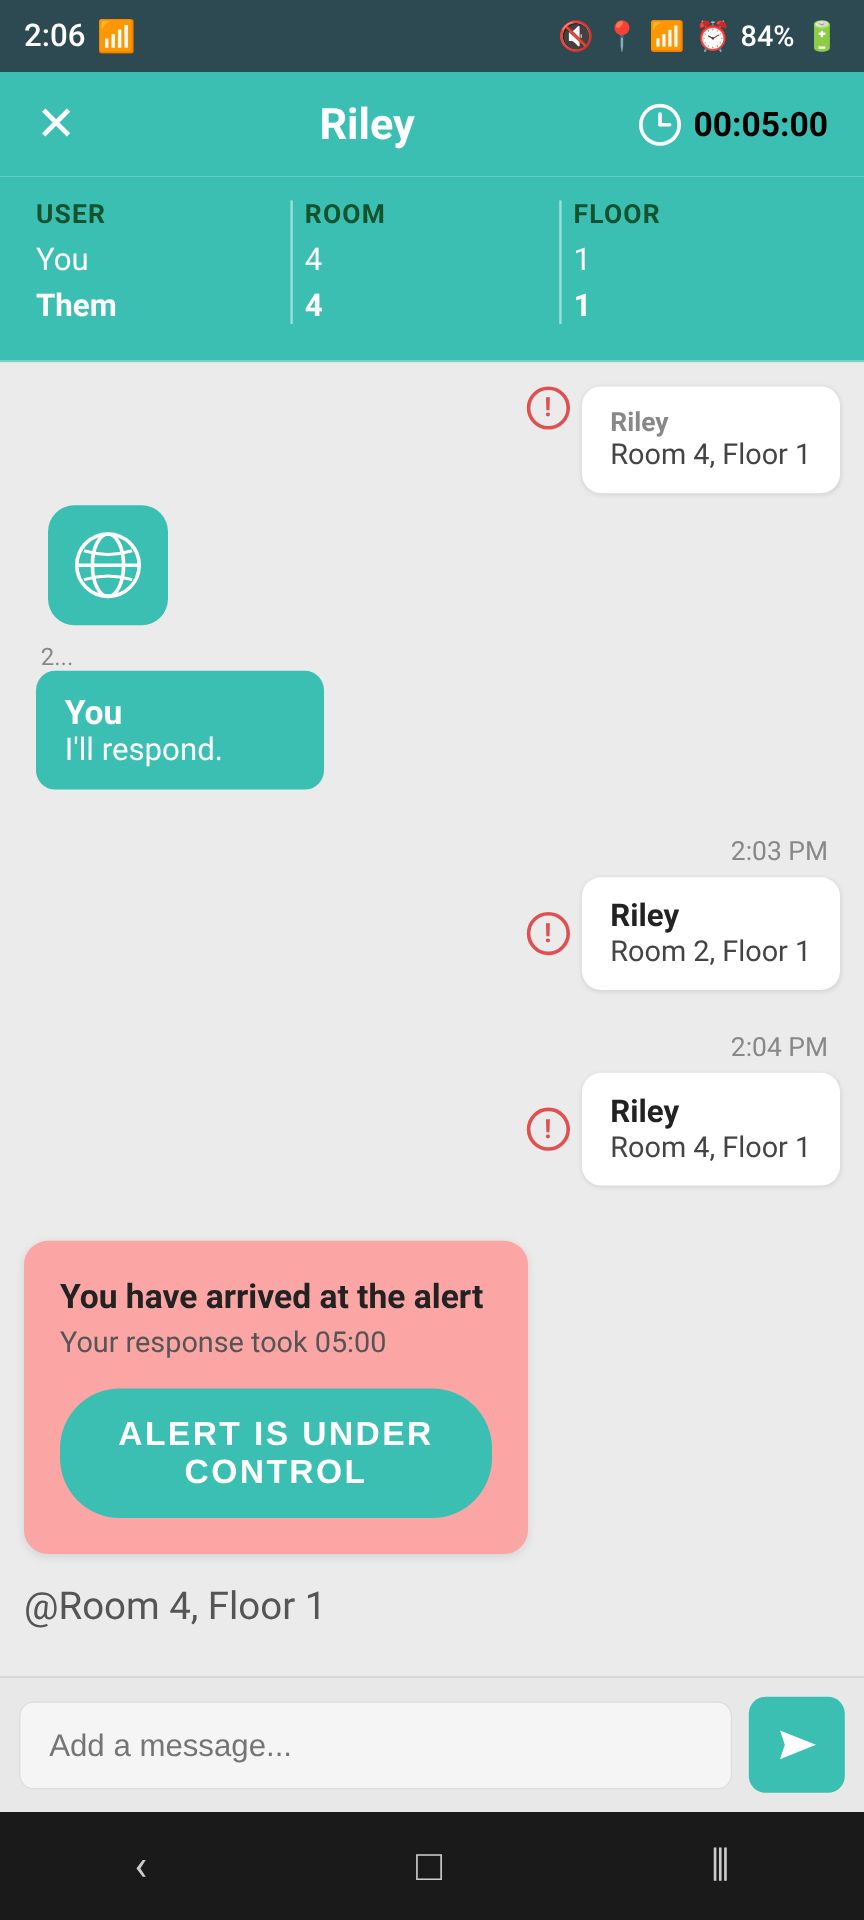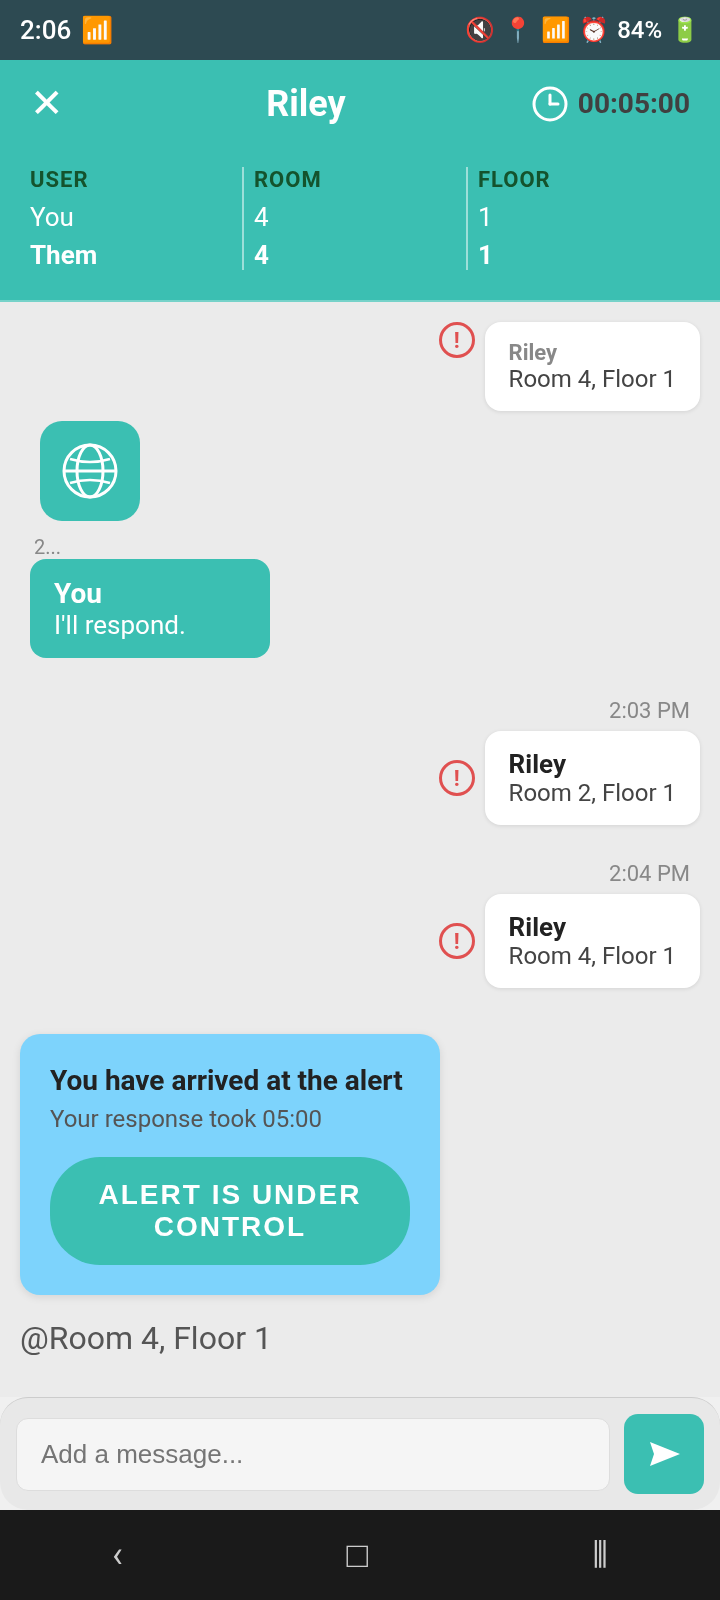--- a/index.html
+++ b/index.html
@@ -47,21 +47,21 @@
       color: white;
       font-size: 40px;
       font-weight: 300;
       cursor: pointer;
       width: 50px;
     }
     .header-timer {
       display: flex;
       align-items: center;
       gap: 10px;
-      color: #404040;
+      color: #000000;
       font-size: 28px;
       font-weight: bold;
     }
     .clock-icon {
       width: 36px;
       height: 36px;
     }
 
     
     .info-table {
@@ -190,21 +190,21 @@
     .msg-bubble-left-you .you-text {
       color: white;
       font-size: 26px;
     }
 
     
     .chat-spacer { height: 20px; }
 
     
     .arrived-card {
-      background: #7dd3fc;
+      background: #fca5a5;
       border-radius: 20px;
       padding: 30px;
       margin: 10px 0;
       max-width: 420px;
       box-shadow: 0 2px 8px rgba(0,0,0,0.1);
     }
     .arrived-title {
       font-size: 28px;
       font-weight: bold;
       color: #222;
@@ -236,21 +236,20 @@
     }
 
     
     .message-input-bar {
       background: #e8e8e8;
       padding: 16px 16px;
       display: flex;
       align-items: center;
       gap: 14px;
       border-top: 1px solid #ccc;
-      border-radius: 28px;
     }
     .message-input {
       flex: 1;
       background: #f5f5f5;
       border: 1px solid #ddd;
       border-radius: 12px;
       padding: 20px 24px;
       font-size: 26px;
       color: #aaa;
       outline: none;

